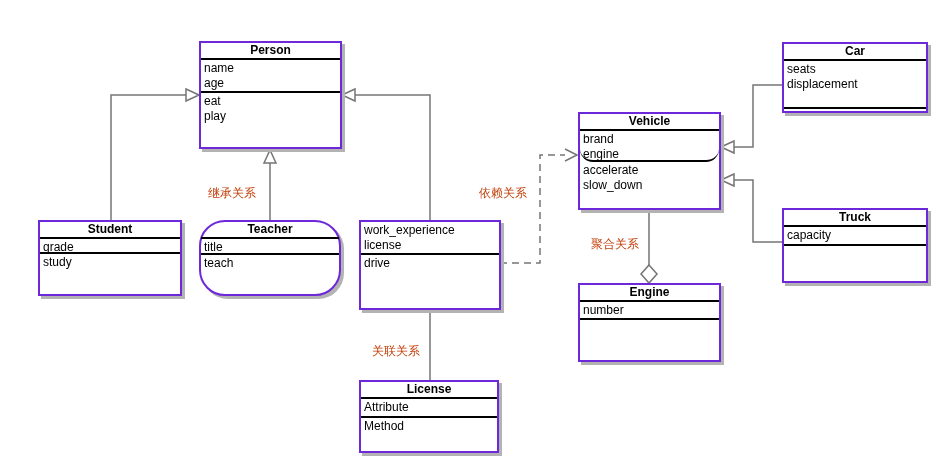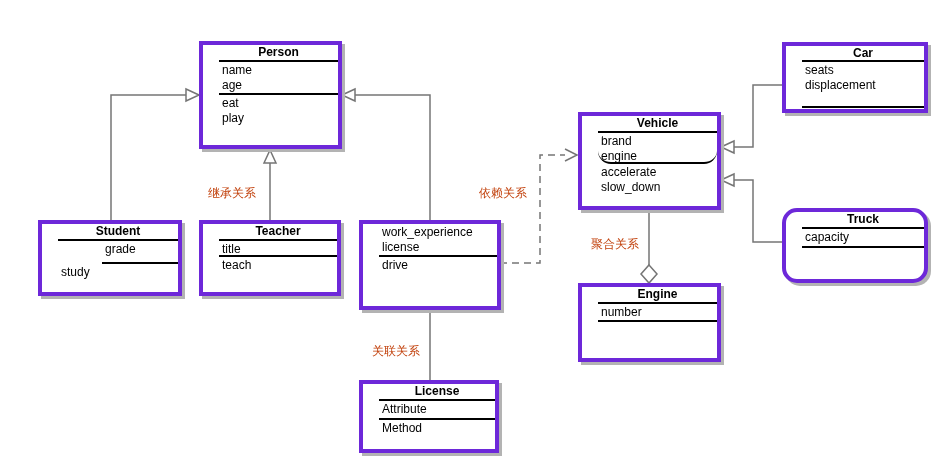--- a/index.html
+++ b/index.html
@@ -3,22 +3,22 @@
 <meta charset="utf-8">
 <style>
   html,body{margin:0;padding:0;background:#fff;}
   .canvas{
     position:relative;width:946px;height:475px;background:#ffffff;overflow:hidden;
     font-family:"Liberation Sans","DejaVu Sans",sans-serif;color:#000;
   }
   .connectors{position:absolute;left:0;top:0;width:946px;height:475px;}
   .uml-class{
     position:absolute;box-sizing:border-box;background:#ffffff;
-    border:4px solid #6d28d9;box-shadow:3px 3px 0 #b3b3b3;
-    display:flex;flex-direction:column;font-size:12px;line-height:15px;padding-left:16px;
+    border:2px solid #6d28d9;box-shadow:3px 3px 0 #b3b3b3;
+    display:flex;flex-direction:column;font-size:12px;line-height:15px;
   }
   .uml-title{
     box-sizing:border-box;height:17px;line-height:14px;font-weight:bold;
     text-align:center;border-bottom:2px solid #000;overflow:hidden;
   }
   .uml-attrs{box-sizing:border-box;border-bottom:2px solid #000;padding:1px 3px 0 3px;overflow:hidden;}
   .uml-methods{box-sizing:border-box;flex:1;padding:1px 3px 0 3px;overflow:hidden;}
   .rel-label{position:absolute;font-size:12px;line-height:14px;white-space:nowrap;color:#c2410c;}
 </style>
 </head>
@@ -61,29 +61,29 @@
       <div>age</div>
     </div>
     <div class="uml-methods">
       <div>eat</div>
       <div>play</div>
     </div>
   </div>
 
   <div class="uml-class" style="left:38px;top:220px;width:144px;height:76px;">
     <div class="uml-title">Student</div>
-    <div class="uml-attrs" style="height:23px;margin-left:44px;">
+    <div class="uml-attrs" style="height:15px;">
       <div>grade</div>
     </div>
     <div class="uml-methods">
       <div>study</div>
     </div>
   </div>
 
-  <div class="uml-class" style="left:199px;top:220px;width:142px;height:76px;">
+  <div class="uml-class" style="left:199px;top:220px;width:142px;height:76px;border-radius:26px;">
     <div class="uml-title">Teacher</div>
     <div class="uml-attrs" style="height:16px;">
       <div>title</div>
     </div>
     <div class="uml-methods">
       <div>teach</div>
     </div>
   </div>
 
   <div class="uml-class" style="left:359px;top:220px;width:142px;height:90px;">
@@ -128,21 +128,21 @@
 
   <div class="uml-class" style="left:782px;top:42px;width:146px;height:71px;">
     <div class="uml-title">Car</div>
     <div class="uml-attrs" style="height:48px;">
       <div>seats</div>
       <div>displacement</div>
     </div>
     <div class="uml-methods"></div>
   </div>
 
-  <div class="uml-class" style="left:782px;top:208px;width:146px;height:75px;border-radius:15px;">
+  <div class="uml-class" style="left:782px;top:208px;width:146px;height:75px;">
     <div class="uml-title">Truck</div>
     <div class="uml-attrs" style="height:19px;">
       <div>capacity</div>
     </div>
     <div class="uml-methods"></div>
   </div>
 
   <div class="rel-label" style="left:208px;top:186px;">继承关系</div>
   <div class="rel-label" style="left:479px;top:186px;">依赖关系</div>
   <div class="rel-label" style="left:372px;top:344px;">关联关系</div>

